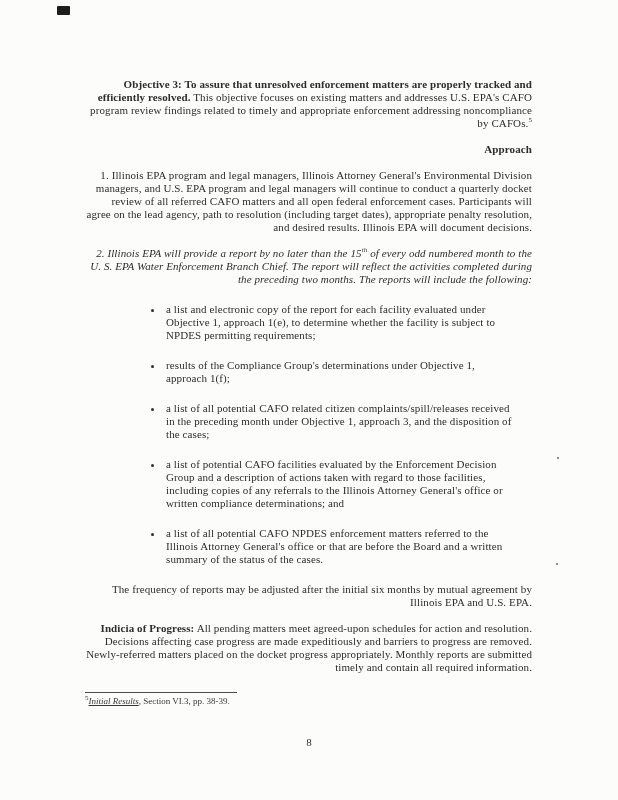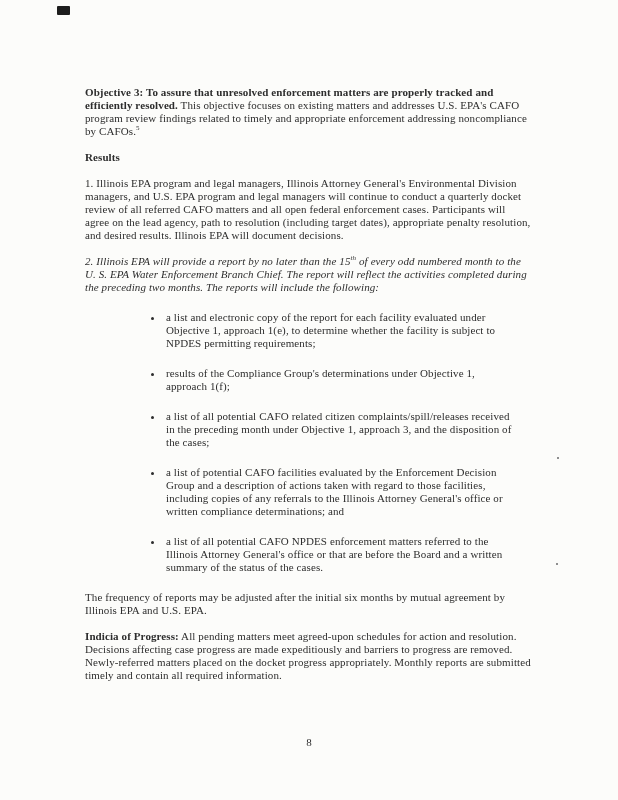--- a/index.html
+++ b/index.html
@@ -22,21 +22,21 @@
   }
   .speck { position: absolute; width: 2px; height: 2px; background: #6a6a6a; border-radius: 50%; }
   .speck.s1 { left: 557px; top: 457px; }
   .speck.s2 { left: 556px; top: 563px; }
   .content {
     position: absolute; left: 85px; top: 78px; width: 447px;
     font-size: 11px; line-height: 13px;
     text-align: left;
     letter-spacing: 0.1px;
   }
-  .content p { margin: 8px 0 13px 0; }
+  .content p { margin: 0 0 13px 0; text-align: right; }
   .bold { font-weight: bold; }
   .heading { font-weight: bold; margin: 10px 0 13px 0; }
   sup { font-size: 7px; line-height: 0; vertical-align: super; }
   p.tight { margin-bottom: 4px; font-style: italic; }
   ul.bullets {
     margin: 0 0 14px 0;
     padding-left: 62px;
     list-style: disc outside;
   }
   ul.bullets li { margin: 17px; padding-left: 2px; }
@@ -64,36 +64,40 @@
 <div class="page">
 
   <div class="scan-mark"></div>
   <div class="speck s1"></div>
   <div class="speck s2"></div>
 
   <div class="content">
 
     <p><span class="bold">Objective 3:  To assure that unresolved enforcement matters are properly tracked and efficiently resolved.</span><span>  This objective focuses on existing matters and addresses U.S. EPA's CAFO program review findings related to timely and appropriate enforcement addressing noncompliance by CAFOs.</span><sup>5</sup></p>
 
-    <p class="heading">Results</p>
+    <p class="heading">Approach</p>
 
     <p>1.  Illinois EPA program and legal managers, Illinois Attorney General's Environmental Division managers, and U.S. EPA program and legal managers will continue to conduct a quarterly docket review of all referred CAFO matters and all open federal enforcement cases.  Participants will agree on the lead agency, path to resolution (including target dates), appropriate penalty resolution, and desired results.  Illinois EPA will document decisions.</p>
 
     <p class="tight"><span>2.  Illinois EPA will provide a report by no later than the 15</span><sup>th</sup><span> of every odd numbered month to the U. S. EPA Water Enforcement Branch Chief.  The report will reflect the activities completed during the preceding two months.  The reports will include the following:</span></p>
 
     <ul class="bullets">
       <li>a list and electronic copy of the report for each facility evaluated under Objective 1, approach 1(e), to determine whether the facility is subject to NPDES permitting requirements;</li>
       <li>results of the Compliance Group's determinations under Objective 1, approach 1(f);</li>
       <li>a list of all potential CAFO related citizen complaints/spill/releases received in the preceding month under Objective 1, approach 3, and the disposition of the cases;</li>
       <li>a list of potential CAFO facilities evaluated by the Enforcement Decision Group and a description of actions taken with regard to those facilities, including copies of any referrals to the Illinois Attorney General's office or written compliance determinations; and</li>
       <li>a list of all potential CAFO NPDES enforcement matters referred to the Illinois Attorney General's office or that are before the Board and a written summary of the status of the cases.</li>
     </ul>
 
     <p>The frequency of reports may be adjusted after the initial six months by mutual agreement by Illinois EPA and U.S. EPA.</p>
 
     <p class="indicia"><span class="bold">Indicia of Progress:</span><span>  All pending matters meet agreed-upon schedules for action and resolution.  Decisions affecting case progress are made expeditiously and barriers to progress are removed.  Newly-referred matters placed on the docket progress appropriately.  Monthly reports are submitted timely and contain all required information.</span></p>
 
   </div>
 
+  <div class="footnote-area">
+    <div class="footnote-rule"></div>
+    <p class="footnote-text"><sup>5</sup><span class="footnote-source">Initial Results</span><span>, Section VI.3, pp. 38-39.</span></p>
+  </div>
 
   <div class="page-number">8</div>
 
 </div>
 
 </body></html>

